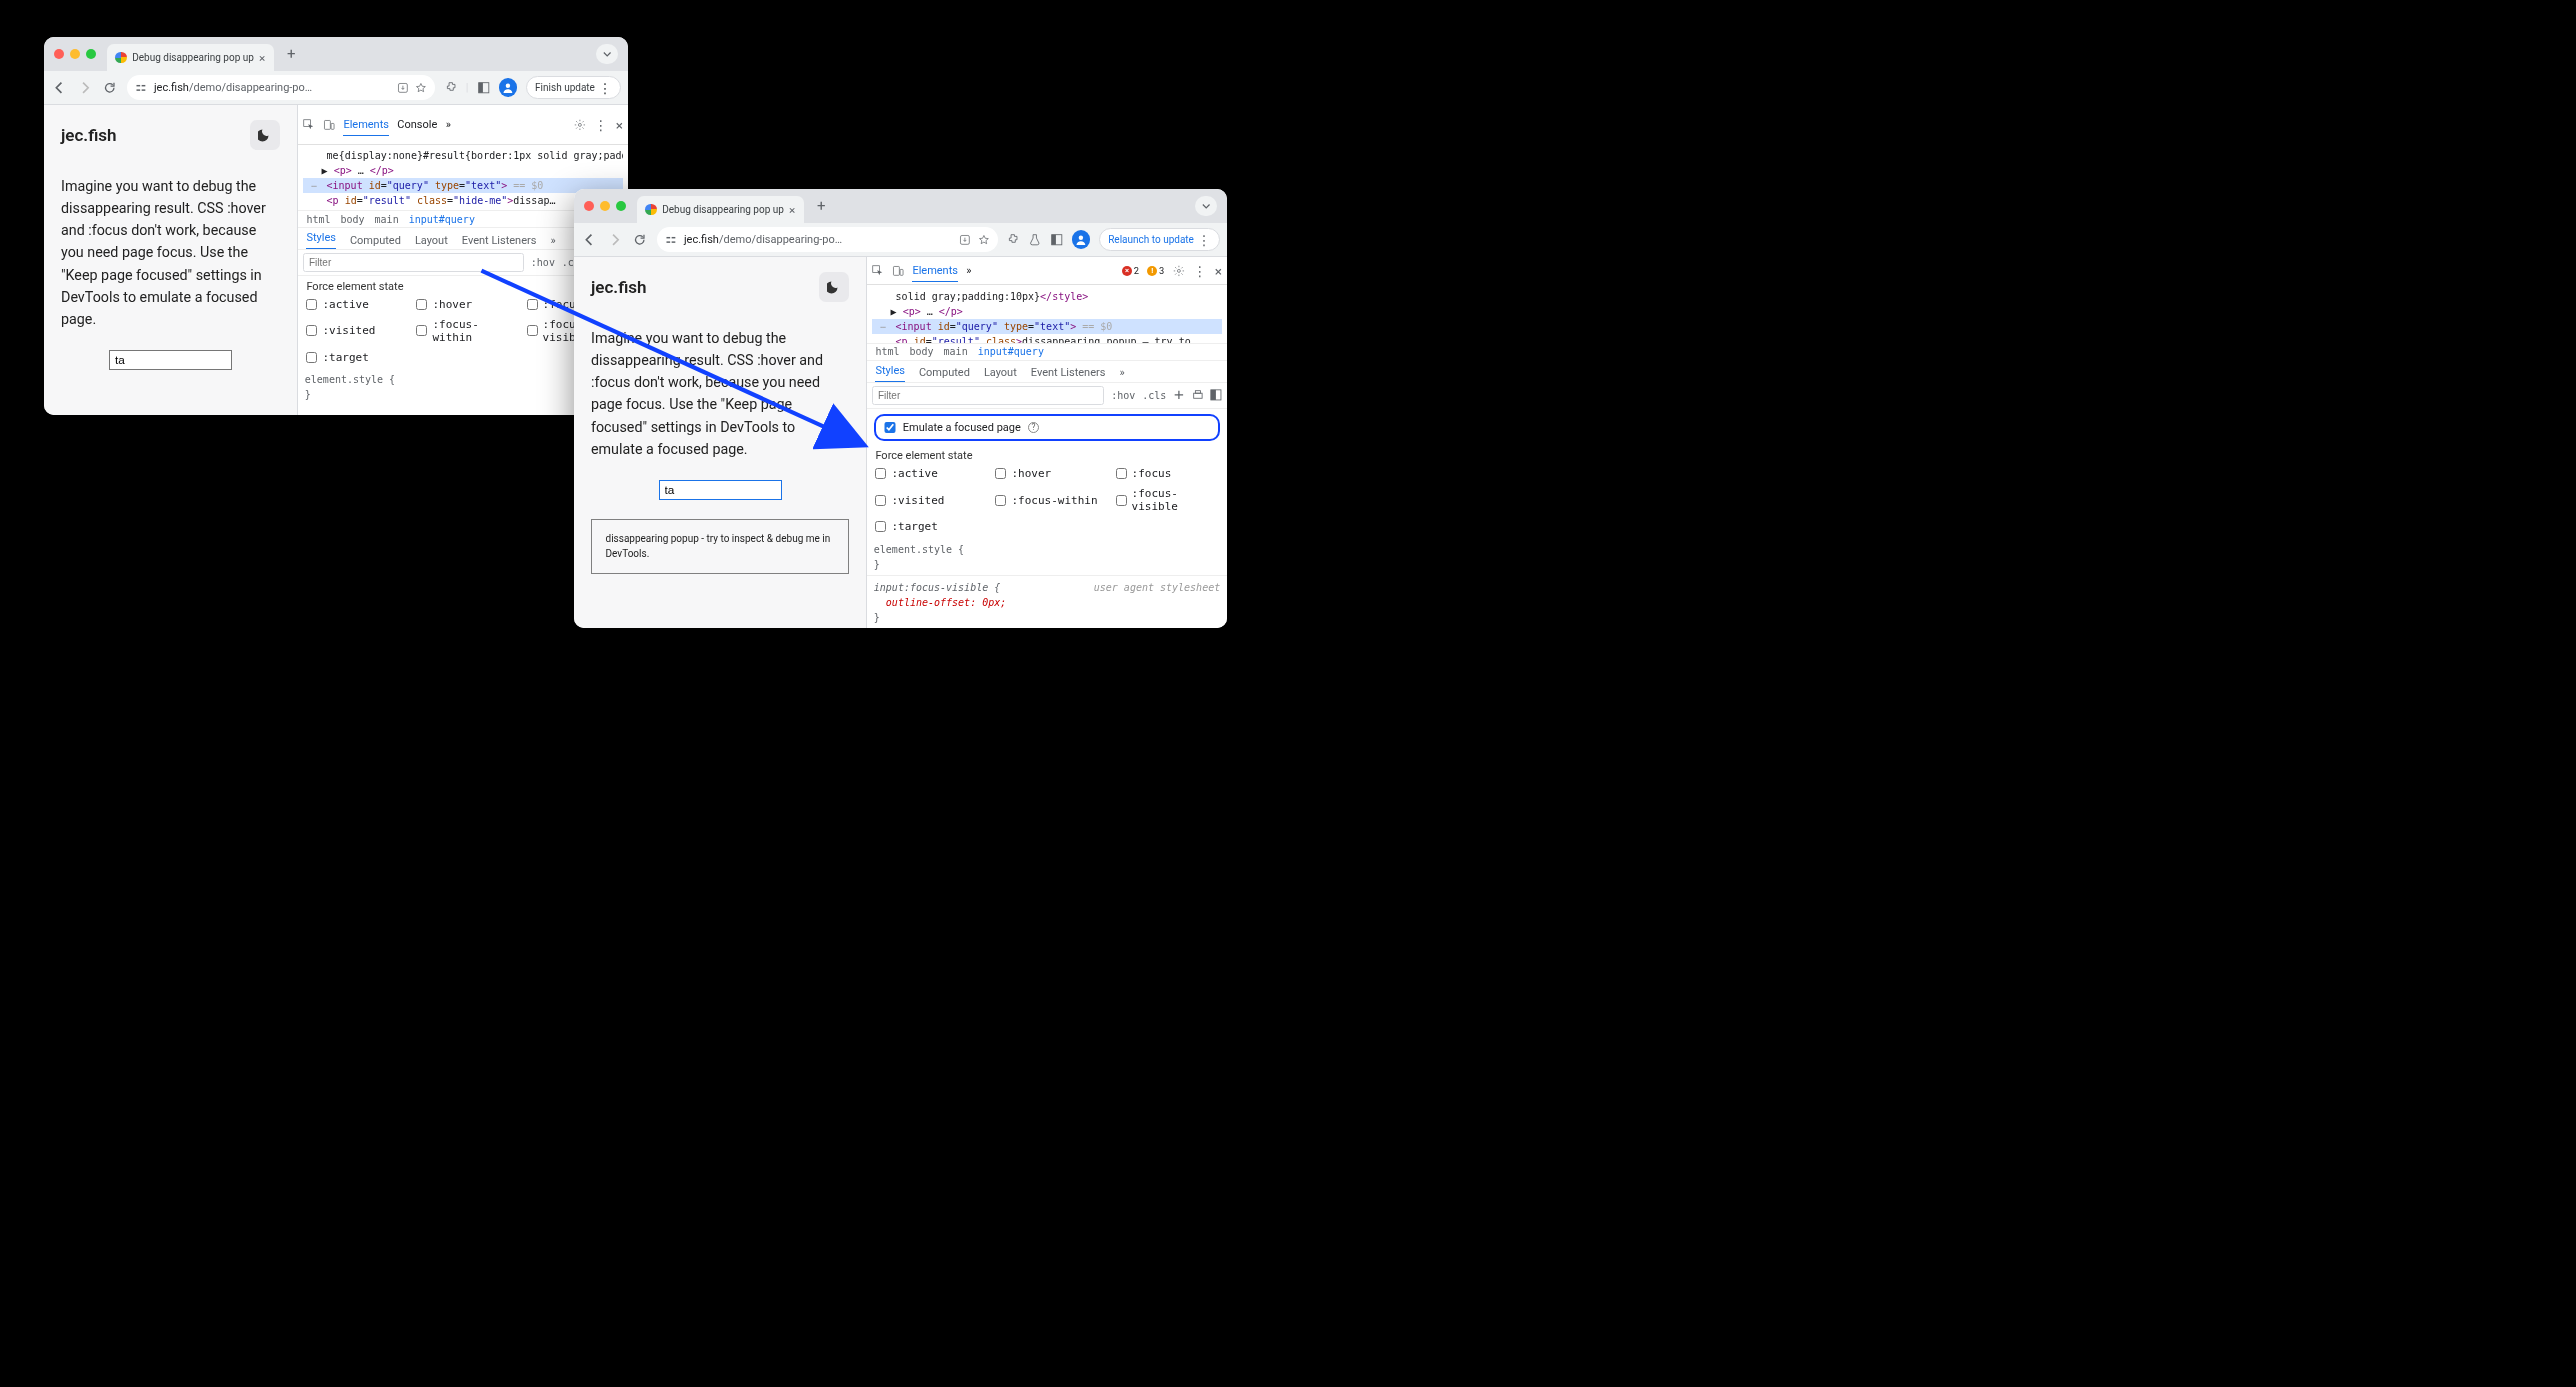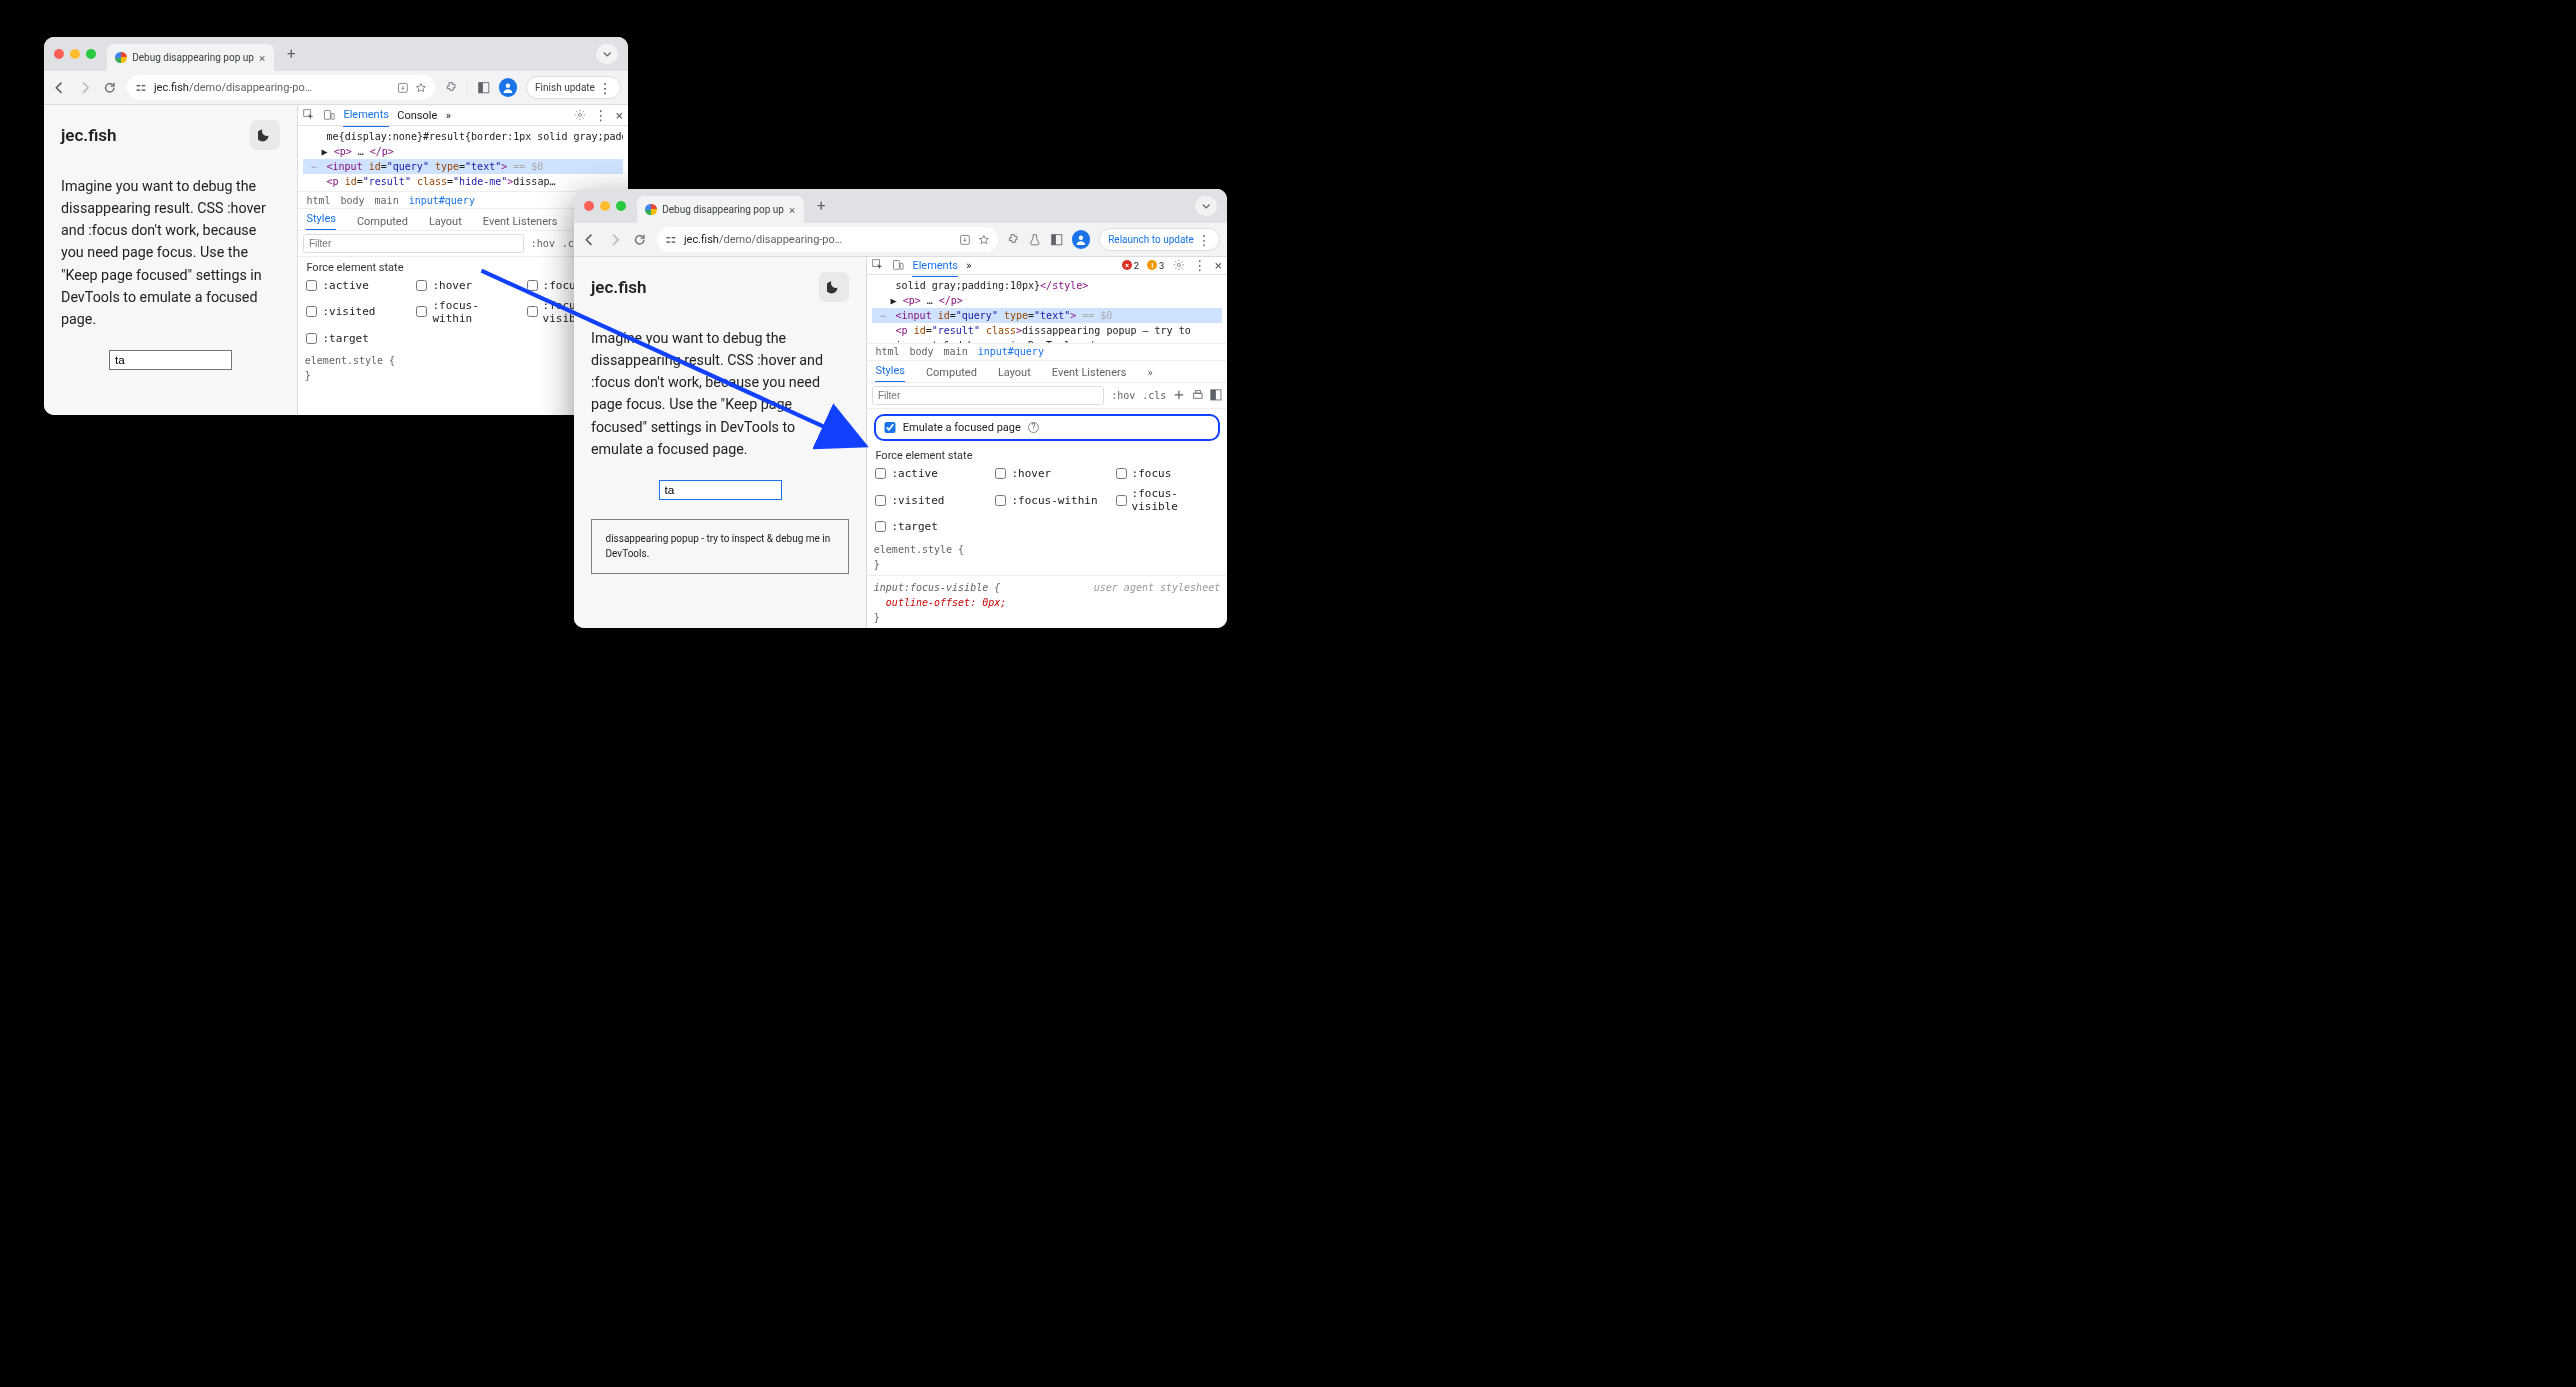--- a/index.html
+++ b/index.html
@@ -32,35 +32,35 @@
 #w1 .page{width:253px}
 #w2 .page{width:292px}
 .sitehead{display:flex;justify-content:space-between;align-items:center;margin-bottom:25px}
 .sitetitle{font-size:17px;font-weight:600;color:#222}
 .dark{width:30px;height:30px;border-radius:6.8px;background:#e9e9ec;display:flex;align-items:center;justify-content:center}
 .para{font-size:14.3px;line-height:1.55;color:#222;margin-bottom:20px}
 .query{display:block;margin:0 auto;border:0.8px solid #767676;padding:2.5px 5px;font-size:11.8px;width:123px;height:20px}
 #w2 .query{border:1.7px solid #1a73e8;outline:none}
 .popup{margin-top:18.6px;border:0.8px solid #808080;padding:11.8px 13.5px;font-size:10px;line-height:1.5;color:#222}
 .devtools{flex:1;display:flex;flex-direction:column;border-left:0.8px solid #dadce0;background:#fff;min-width:0}
-.dt-top{display:flex;align-items:center;height:21px;border-bottom:0.8px solid #e0e0e0;padding:0 5px;gap:8.4px;font-size:11px}
+.dt-top{display:flex;align-items:center;height:40px;border-bottom:0.8px solid #e0e0e0;padding:0 5px;gap:8.4px;font-size:11px}
 .dt-top .sel{color:#1a73e8;border-bottom:1.7px solid #1a73e8;padding-bottom:4.2px;margin-bottom:-5px}
 .dt-top .sp{flex:1}
 .badge{display:inline-flex;align-items:center;gap:1.7px;font-size:9.3px}
 .badge .dot{width:10px;height:10px;border-radius:50%;display:flex;align-items:center;justify-content:center;color:#fff;font-size:7.6px;font-weight:bold}
 .dot.err{background:#d93025}.dot.warn{background:#f29900}
 .dom{padding:3.4px 5px 1.7px 5px;font-size:10px;line-height:1.5;overflow:hidden}
 .dom .row{white-space:pre;overflow:hidden;text-overflow:clip}
 .dom .hl{background:#cfe2ff}
 .dom .sel-gutter{color:#999;font-size:8.4px}
 .tag{color:#881280}.attr{color:#994500}.val{color:#1a1aa6}
 .eq{color:#aaa}
 .crumbs{display:flex;gap:10px;padding:2.5px 8.4px;font-size:10px;border-top:0.8px solid #eee;border-bottom:0.8px solid #eee;color:#5f6368}
 .crumbs .cur{color:#1a73e8}
-.subtabs{display:flex;gap:21px;padding:3.4px 8.4px 0 8.4px;font-size:11px;color:#5f6368;border-bottom:0.8px solid #eee;align-items:center}
+.subtabs{display:flex;gap:14px;padding:3.4px 8.4px 0 8.4px;font-size:11px;color:#5f6368;border-bottom:0.8px solid #eee;align-items:center}
 .subtabs .act{color:#1a73e8;border-bottom:1.7px solid #1a73e8;padding-bottom:3.4px}
 .stylebar{display:flex;align-items:center;gap:6.8px;padding:3.4px 5px;border-bottom:0.8px solid #eee}
 .stylebar input{flex:1;border:0.8px solid #dadce0;border-radius:2.5px;height:18.6px;padding:0 5px;font-size:10px}
 .mini{font-family:ui-monospace,Menlo,monospace;font-size:10px;color:#5f6368}
 .emulate{margin:5px 6.8px;border:2.5px solid #1141ff;border-radius:10px;padding:5px 8.4px;display:flex;align-items:center;gap:6.8px;font-size:11px}
 .emulate input{accent-color:#1a73e8;width:11.8px;height:11.8px}
 .help{width:11.8px;height:11.8px;border:0.8px solid #888;border-radius:50%;display:flex;align-items:center;justify-content:center;font-size:8.4px;color:#666}
 .force-title{font-size:11px;color:#333;padding:3.4px 8.4px}
 .force-grid{display:grid;grid-template-columns:1fr 1fr 1fr;gap:7px 17px;padding:1.7px 8.4px 5px 8.4px;font-size:11px}
 .force-grid label{display:flex;align-items:center;gap:5px}

